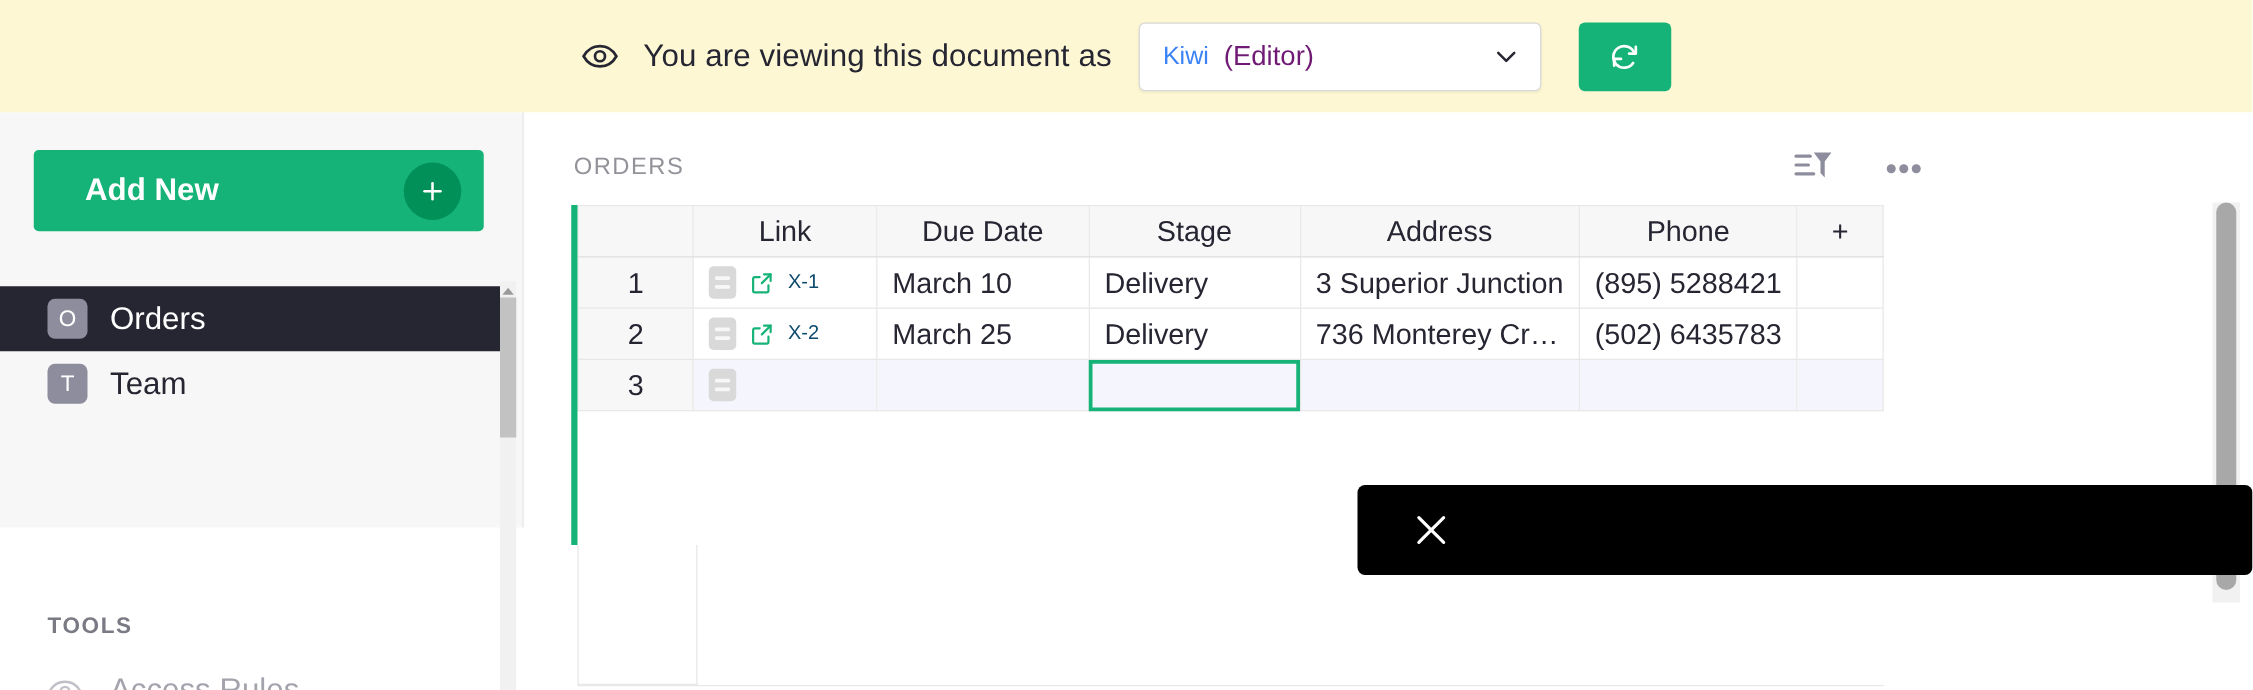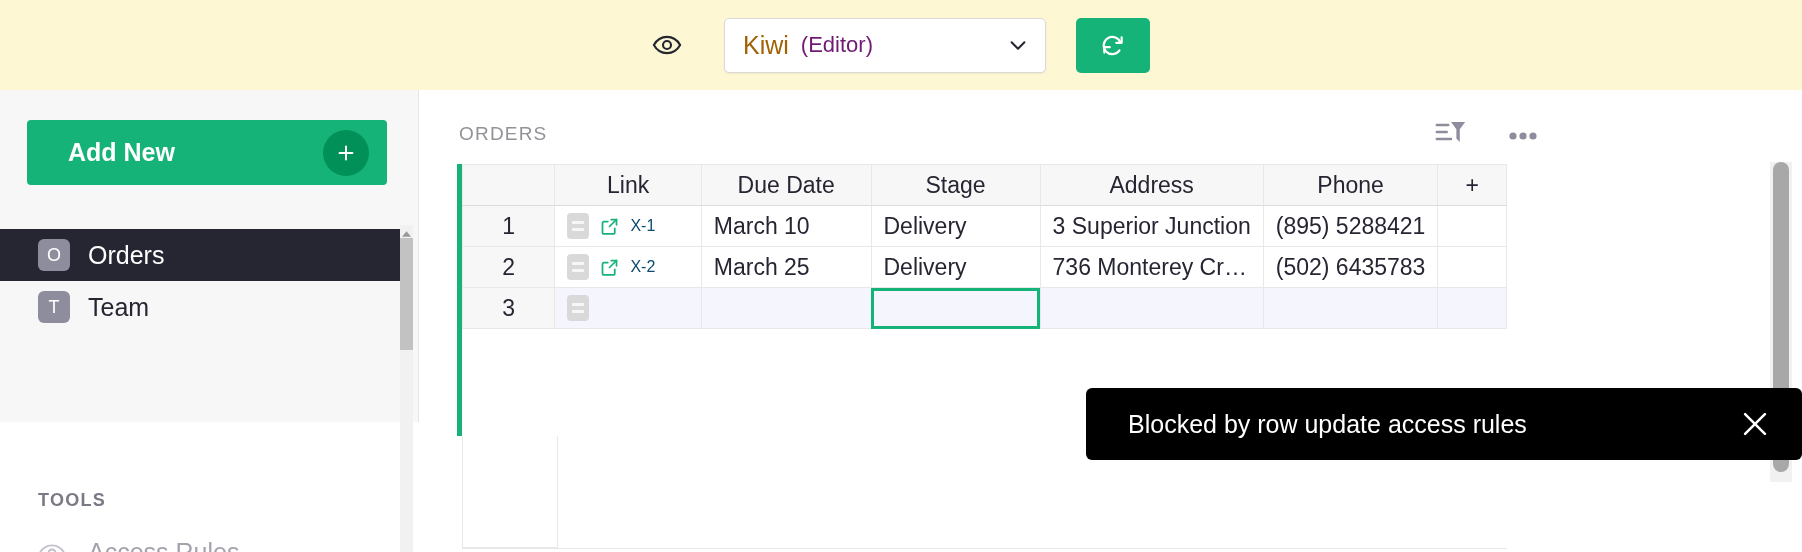--- a/index.html
+++ b/index.html
@@ -28,21 +28,21 @@
   .persona-select {
     margin-left: 22px;
     width: 322px; height: 55px;
     background: #ffffff;
     border: 1px solid #d9d9d9;
     border-radius: 5px;
     display: flex; align-items: center;
     padding: 0 16px 0 18px;
     box-shadow: 0 1px 2px rgba(0,0,0,.05);
   }
-  .persona-name { font-size: 25px; color: #a16207; }
+  .persona-name { font-size: 20px; color: #3b82f6; }
   .persona-role { font-size: 22px; color: #701a75; margin-left: 12px; text-align: center; }
   .chevron { margin-left: auto; width: 22px; height: 22px; }
   .view-self-btn {
     margin-left: 30px;
     height: 55px; padding: 0 24px;
     background: #16b378;
     border: none; border-radius: 5px;
     color: #ffffff; font-size: 23px;
     display: flex; align-items: center; gap: 18px;
     cursor: pointer;
@@ -223,20 +223,21 @@
 <div id="app">
 
   <div class="banner">
     <div class="banner-inner">
       <span class="eye-icon">
         <svg viewBox="0 0 24 24" width="30" height="30" fill="none" stroke="#262633" stroke-width="1.7">
           <path d="M1.5 12C4 7.5 7.8 5.5 12 5.5S20 7.5 22.5 12C20 16.5 16.2 18.5 12 18.5S4 16.5 1.5 12z"></path>
           <circle cx="12" cy="12" r="3.2"></circle>
         </svg>
       </span>
+      <span class="banner-text">You are viewing this document as</span>
 
       <div class="persona-select">
         <span class="persona-name">Kiwi</span>
         <span class="persona-role">(Editor)</span>
         <span class="chevron">
           <svg viewBox="0 0 24 24" width="22" height="22" fill="none" stroke="#262633" stroke-width="2.2" stroke-linecap="round" stroke-linejoin="round">
             <polyline points="5,9 12,16 19,9"></polyline>
           </svg>
         </span>
       </div>
@@ -407,21 +408,20 @@
       <div class="grid-blank"></div>
       <div class="grid-bottom-line"></div>
     </div>
 
     <div class="main-scroll">
       <div class="main-thumb"></div>
     </div>
   </div>
 
   <div class="toast">
-    <span class="toast-msg">Blocked by row update access rules</span>
     <span class="toast-close">
       <svg viewBox="0 0 24 24" width="34" height="34" fill="none" stroke="#ffffff" stroke-width="1.8" stroke-linecap="round">
         <line x1="5" y1="5" x2="19" y2="19"></line>
           <line x1="19" y1="5" x2="5" y2="19"></line>
       </svg>
     </span>
   </div>
 
 </div>
 

